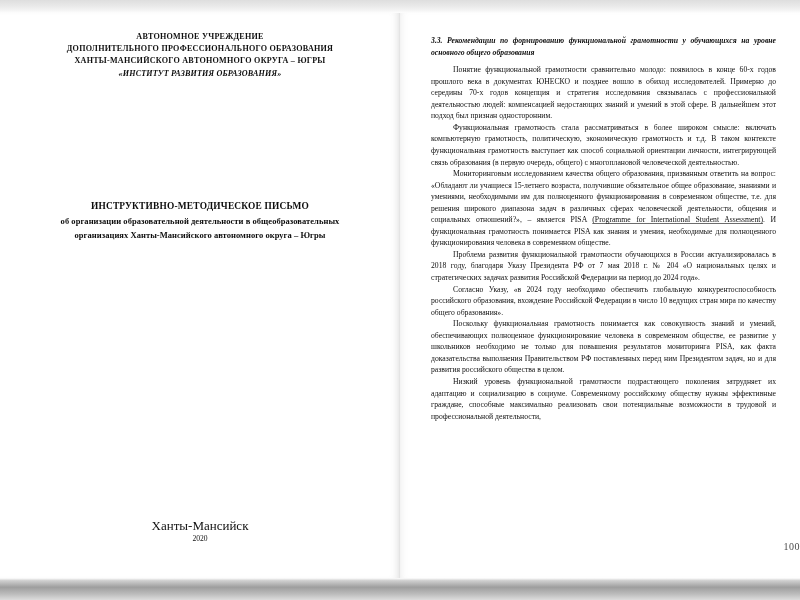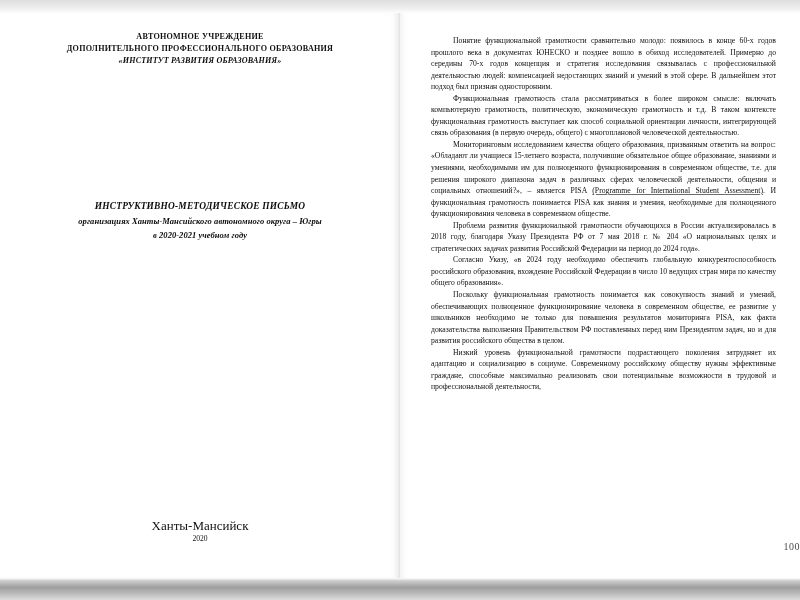--- a/index.html
+++ b/index.html
@@ -78,21 +78,20 @@
   .org-header .ln { display: block; white-space: nowrap; }
   .org-header .ln.quoted { letter-spacing: 0.15px; font-style: italic; }
 
   .doc-title {
     position: absolute;
     left: 26px; top: 186px;
     width: 348px;
     text-align: center;
     font-weight: bold;
     color: #0d0d0d;
-    font-style: italic;
   }
   .doc-title .t1 {
     display: block;
     font-size: 9.4px;
     line-height: 15px;
     letter-spacing: 0.2px;
     text-transform: uppercase;
   }
   .doc-title .t2,
   .doc-title .t3,
@@ -170,40 +169,42 @@
 
   <div class="top-band"></div>
 
   <div class="spread">
 
     <div class="page page-left">
 
       <div class="org-header">
         <span class="ln">АВТОНОМНОЕ УЧРЕЖДЕНИЕ</span>
         <span class="ln">ДОПОЛНИТЕЛЬНОГО ПРОФЕССИОНАЛЬНОГО ОБРАЗОВАНИЯ</span>
+        <span class="ln">ХАНТЫ-МАНСИЙСКОГО АВТОНОМНОГО ОКРУГА – ЮГРЫ</span>
         <span class="ln quoted">«ИНСТИТУТ РАЗВИТИЯ ОБРАЗОВАНИЯ»</span>
       </div>
 
       <div class="doc-title">
         <span class="t1">ИНСТРУКТИВНО-МЕТОДИЧЕСКОЕ ПИСЬМО</span>
+        <span class="t2">об организации образовательной деятельности в общеобразовательных</span>
         <span class="t3">организациях Ханты-Мансийского автономного округа – Югры</span>
-        <span class="t4">в 2020-2021 учебном году</span>
       </div>
 
       <div class="imprint">
         <span class="city">Ханты-Мансийск</span>
         <span class="year">2020</span>
       </div>
 
     </div>
 
     <div class="page page-right">
 
       <div class="rp-body">
 
+        <p class="section-head">3.3. Рекомендации по формированию функциональной грамотности у обучающихся на уровне основного общего образования</p>
 
         <p class="para">Понятие функциональной грамотности сравнительно молодо: появилось в конце 60-х годов прошлого века в документах ЮНЕСКО и позднее вошло в обиход исследователей. Примерно до середины 70-х годов концепция и стратегия исследования связывалась с профессиональной деятельностью людей: компенсацией недостающих знаний и умений в этой сфере. В дальнейшем этот подход был признан односторонним.</p>
         <p class="para">Функциональная грамотность стала рассматриваться в более широком смысле: включать компьютерную грамотность, политическую, экономическую грамотность и т.д. В таком контексте функциональная грамотность выступает как способ социальной ориентации личности, интегрирующей связь образования (в первую очередь, общего) с многоплановой человеческой деятельностью.</p>
 
         <p class="para"><span>Мониторинговым исследованием качества общего образования, призванным ответить на вопрос: «Обладают ли учащиеся 15-летнего возраста, получившие обязательное общее образование, знаниями и умениями, необходимыми им для полноценного функционирования в современном обществе, т.е. для решения широкого диапазона задач в различных сферах человеческой деятельности, общения и социальных отношений?», – является PISA </span><span class="lnk">(Programme for International Student Assessment)</span><span>. И функциональная грамотность понимается PISA как знания и умения, необходимые для полноценного функционирования человека в современном обществе.</span></p>
 
         <p class="para">Проблема развития функциональной грамотности обучающихся в России актуализировалась в 2018 году, благодаря Указу Президента РФ от 7 мая 2018 г. № 204 «О национальных целях и стратегических задачах развития Российской Федерации на период до 2024 года».</p>
         <p class="para">Согласно Указу, «в 2024 году необходимо обеспечить глобальную конкурентоспособность российского образования, вхождение Российской Федерации в число 10 ведущих стран мира по качеству общего образования».</p>
         <p class="para">Поскольку функциональная грамотность понимается как совокупность знаний и умений, обеспечивающих полноценное функционирование человека в современном обществе, ее развитие у школьников необходимо не только для повышения результатов мониторинга PISA, как факта доказательства выполнения Правительством РФ поставленных перед ним Президентом задач, но и для развития российского общества в целом.</p>
         <p class="para">Низкий уровень функциональной грамотности подрастающего поколения затрудняет их адаптацию и социализацию в социуме. Современному российскому обществу нужны эффективные граждане, способные максимально реализовать свои потенциальные возможности в трудовой и профессиональной деятельности,</p>

